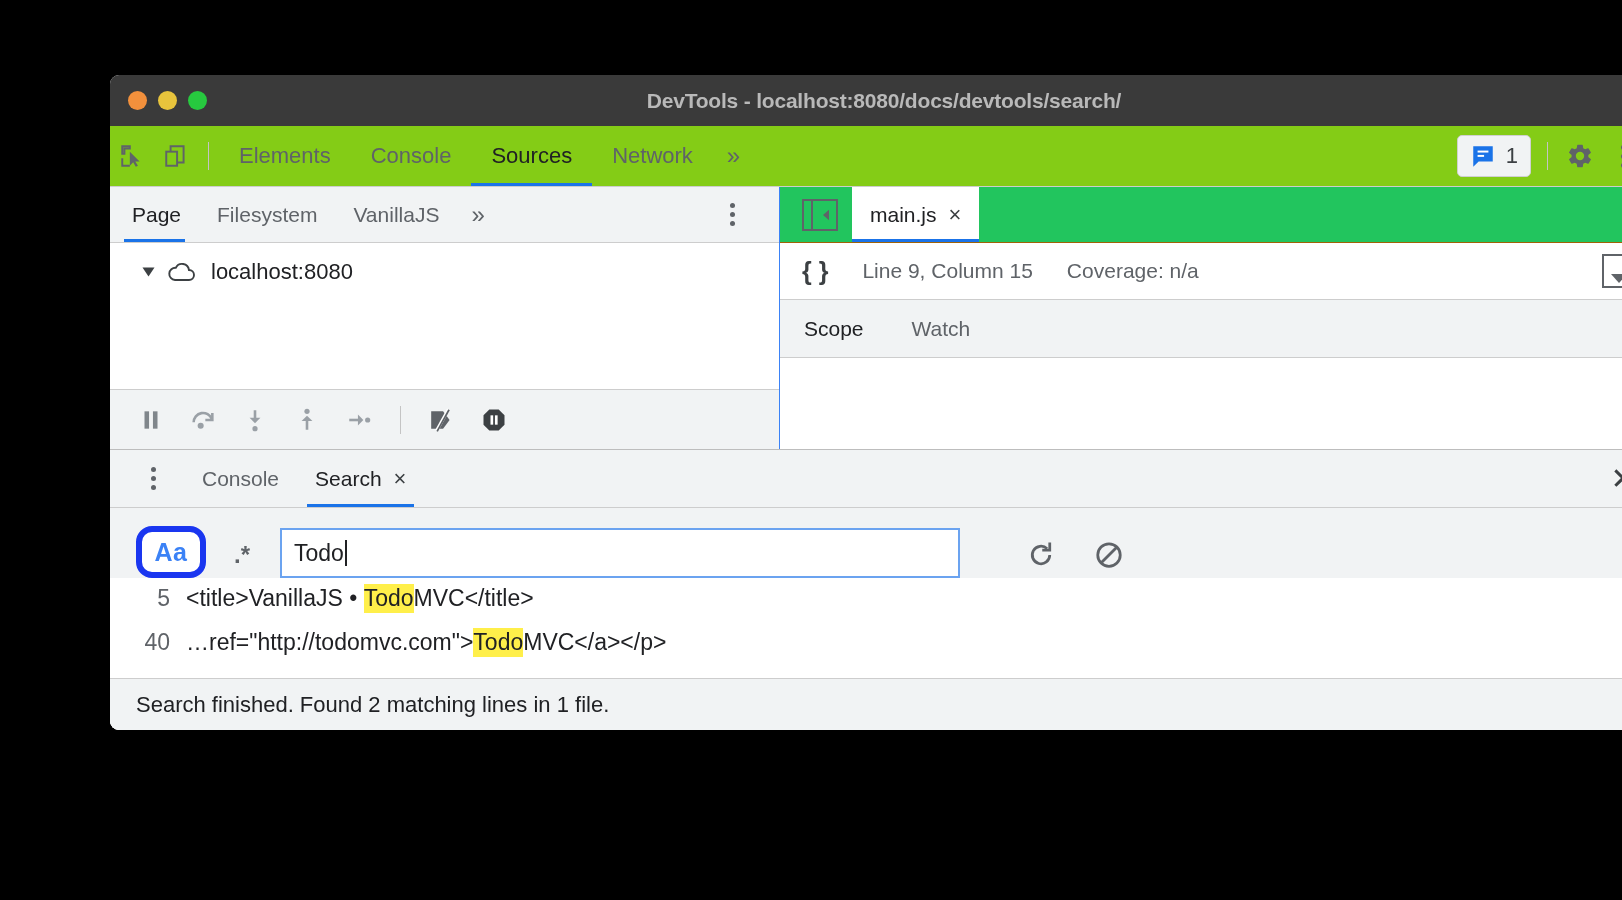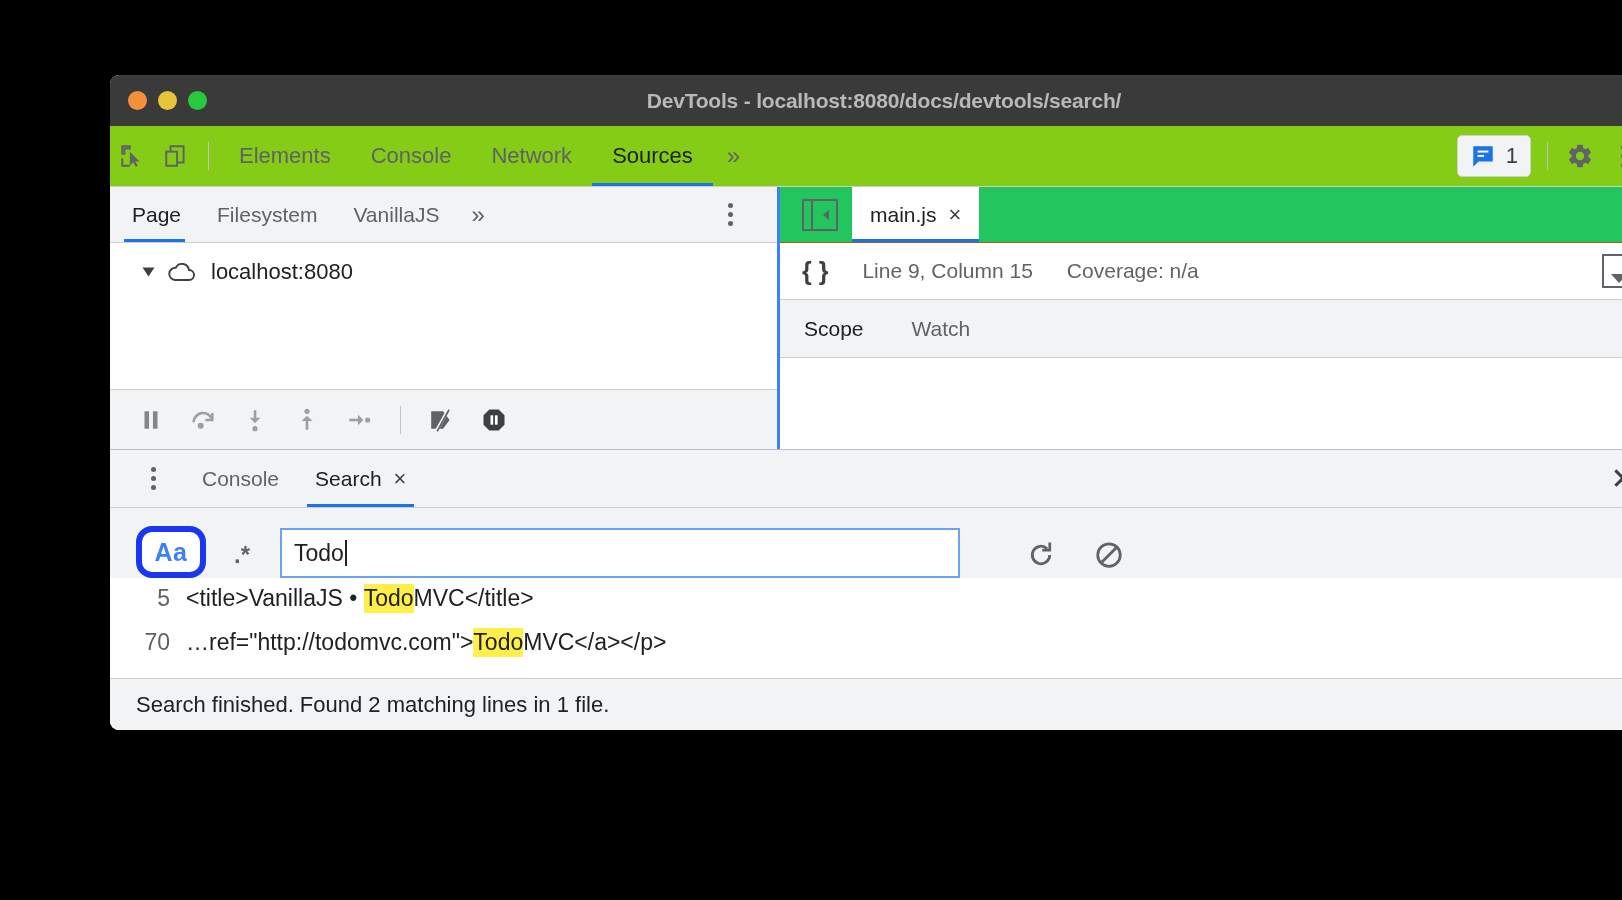--- a/index.html
+++ b/index.html
@@ -115,21 +115,21 @@
     background: #f1f3f4;
     margin-right: 6px;
   }
   .msg-count { font-size: 22px; color: #3c4043; }
 
   
   .split { display: flex; flex: 1 1 auto; min-height: 0; }
   .nav-pane {
     width: 670px;
     display: flex; flex-direction: column;
-    border-right: 3px solid #3b82f6;
+    border-right: 1px solid #3b82f6;
     background: #fff;
   }
   .edit-pane {
     flex: 1 1 auto;
     display: flex; flex-direction: column;
     background: #fff;
   }
 
   .subtabs {
     height: 56px;
@@ -449,25 +449,25 @@
         </svg>
       </div>
       <div class="tb-sep"></div>
       <div class="panel-tabs">
         <div class="panel-tab">
             <span>Elements</span>
           </div>
         <div class="panel-tab">
             <span>Console</span>
           </div>
+        <div class="panel-tab active">
+            <span>Sources</span>
+          </div>
         <div class="panel-tab">
             <span>Network</span>
-          </div>
-        <div class="panel-tab active">
-            <span>Sources</span>
           </div>
         <div class="chev">»</div>
       </div>
       <div class="spacer"></div>
       <div class="msg-badge">
         <svg width="26" height="26" viewBox="0 0 24 24">
           <path d="M3 3h18v14H8l-5 5V3z" fill="#1a73e8"></path>
           <rect x="7" y="7" width="10" height="1.8" fill="#fff"></rect>
           <rect x="7" y="11" width="6" height="1.8" fill="#fff"></rect>
         </svg>
@@ -651,21 +651,21 @@
 
 
       <div class="results">
         <div class="result-line">
           <span class="ln">5</span>
           <span class="code">&lt;title&gt;VanillaJS • </span>
             <mark>Todo</mark>
             <span class="code">MVC&lt;/title&gt;</span>
         </div>
         <div class="result-line">
-          <span class="ln">70</span>
+          <span class="ln">40</span>
           <span class="code">…ref="http://todomvc.com"&gt;</span>
             <mark>Todo</mark>
             <span class="code">MVC&lt;/a&gt;&lt;/p&gt;</span>
         </div>
       </div>
 
       <div class="footer">
         <span>Search finished.  Found 2 matching lines in 1 file.</span>
       </div>
     </div>

